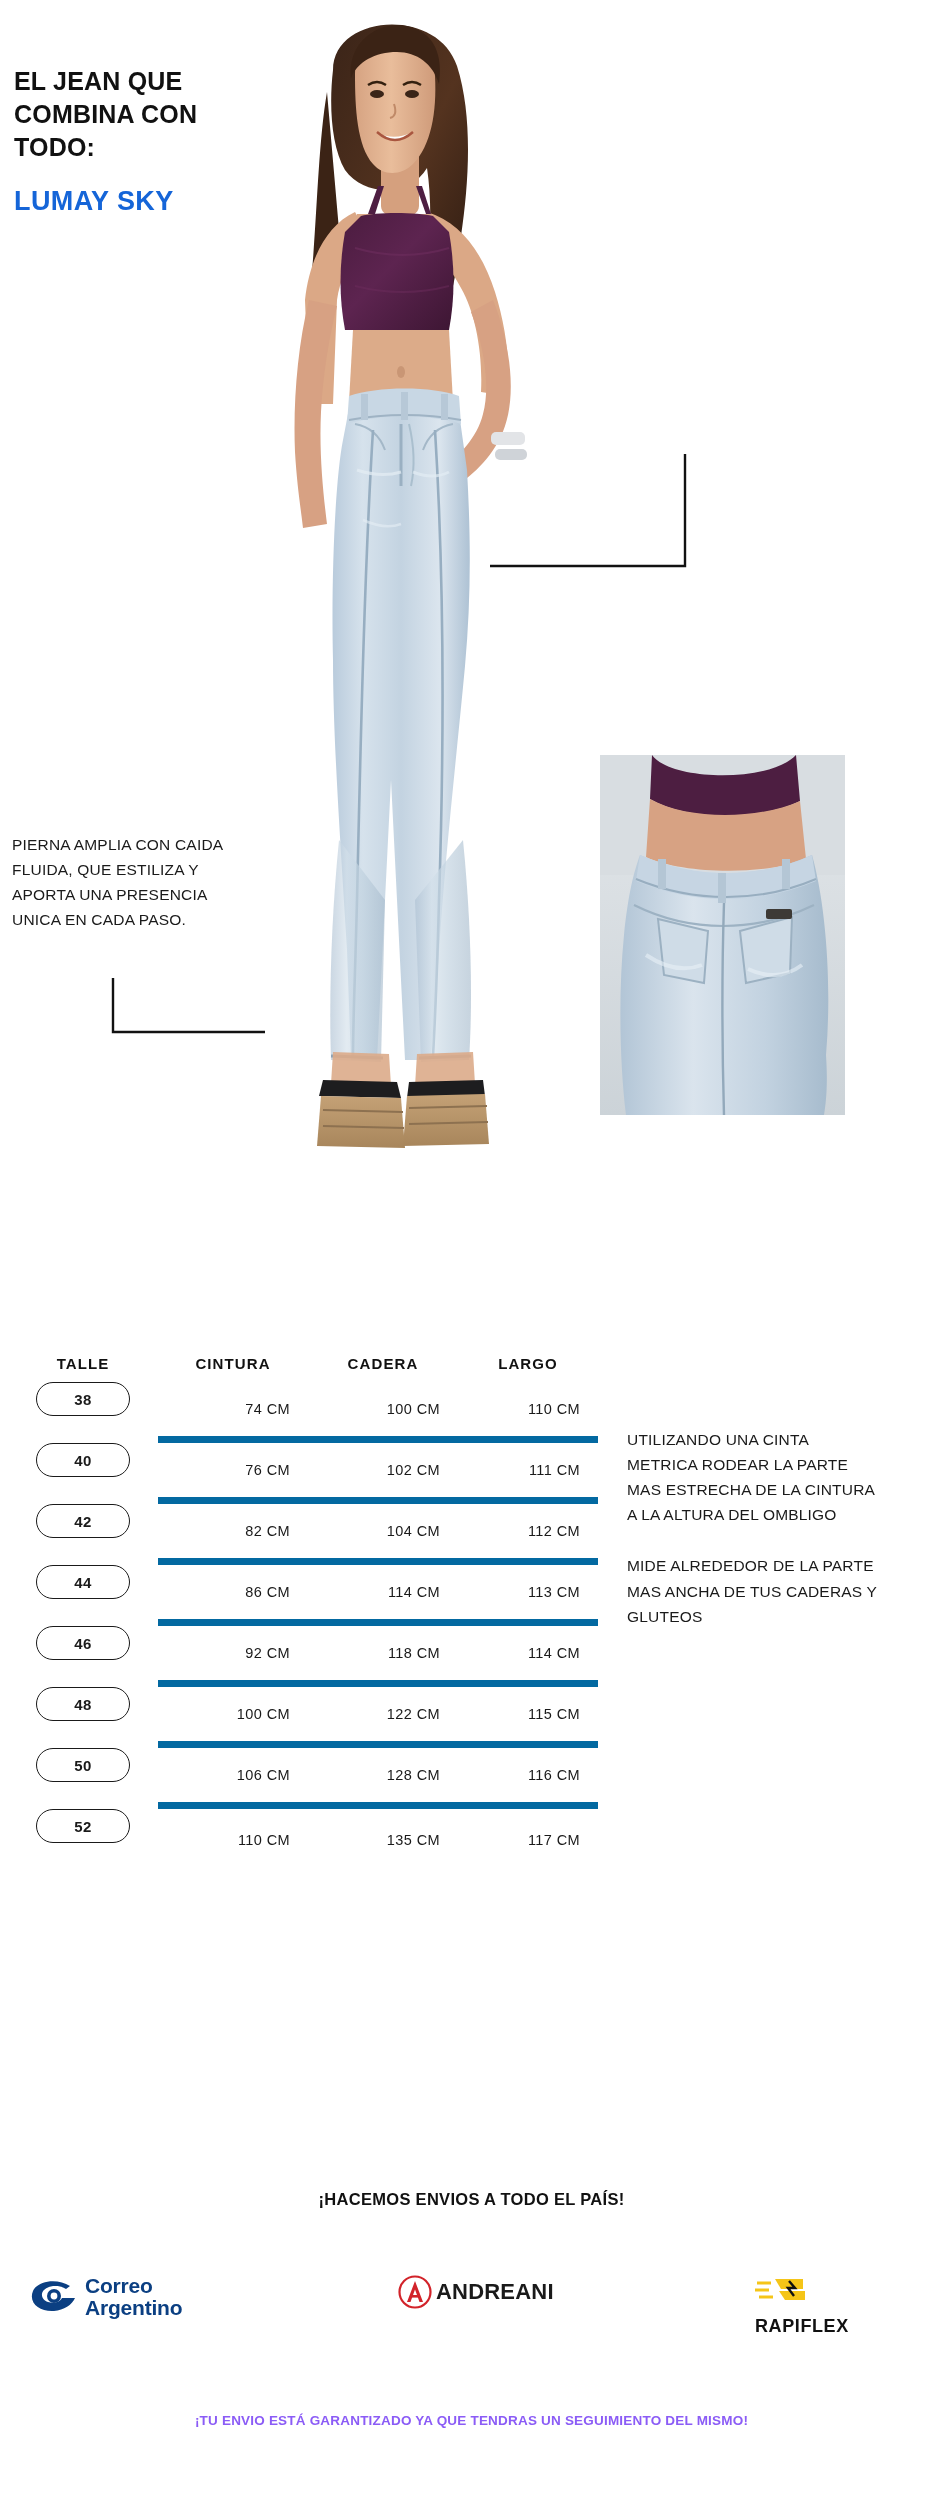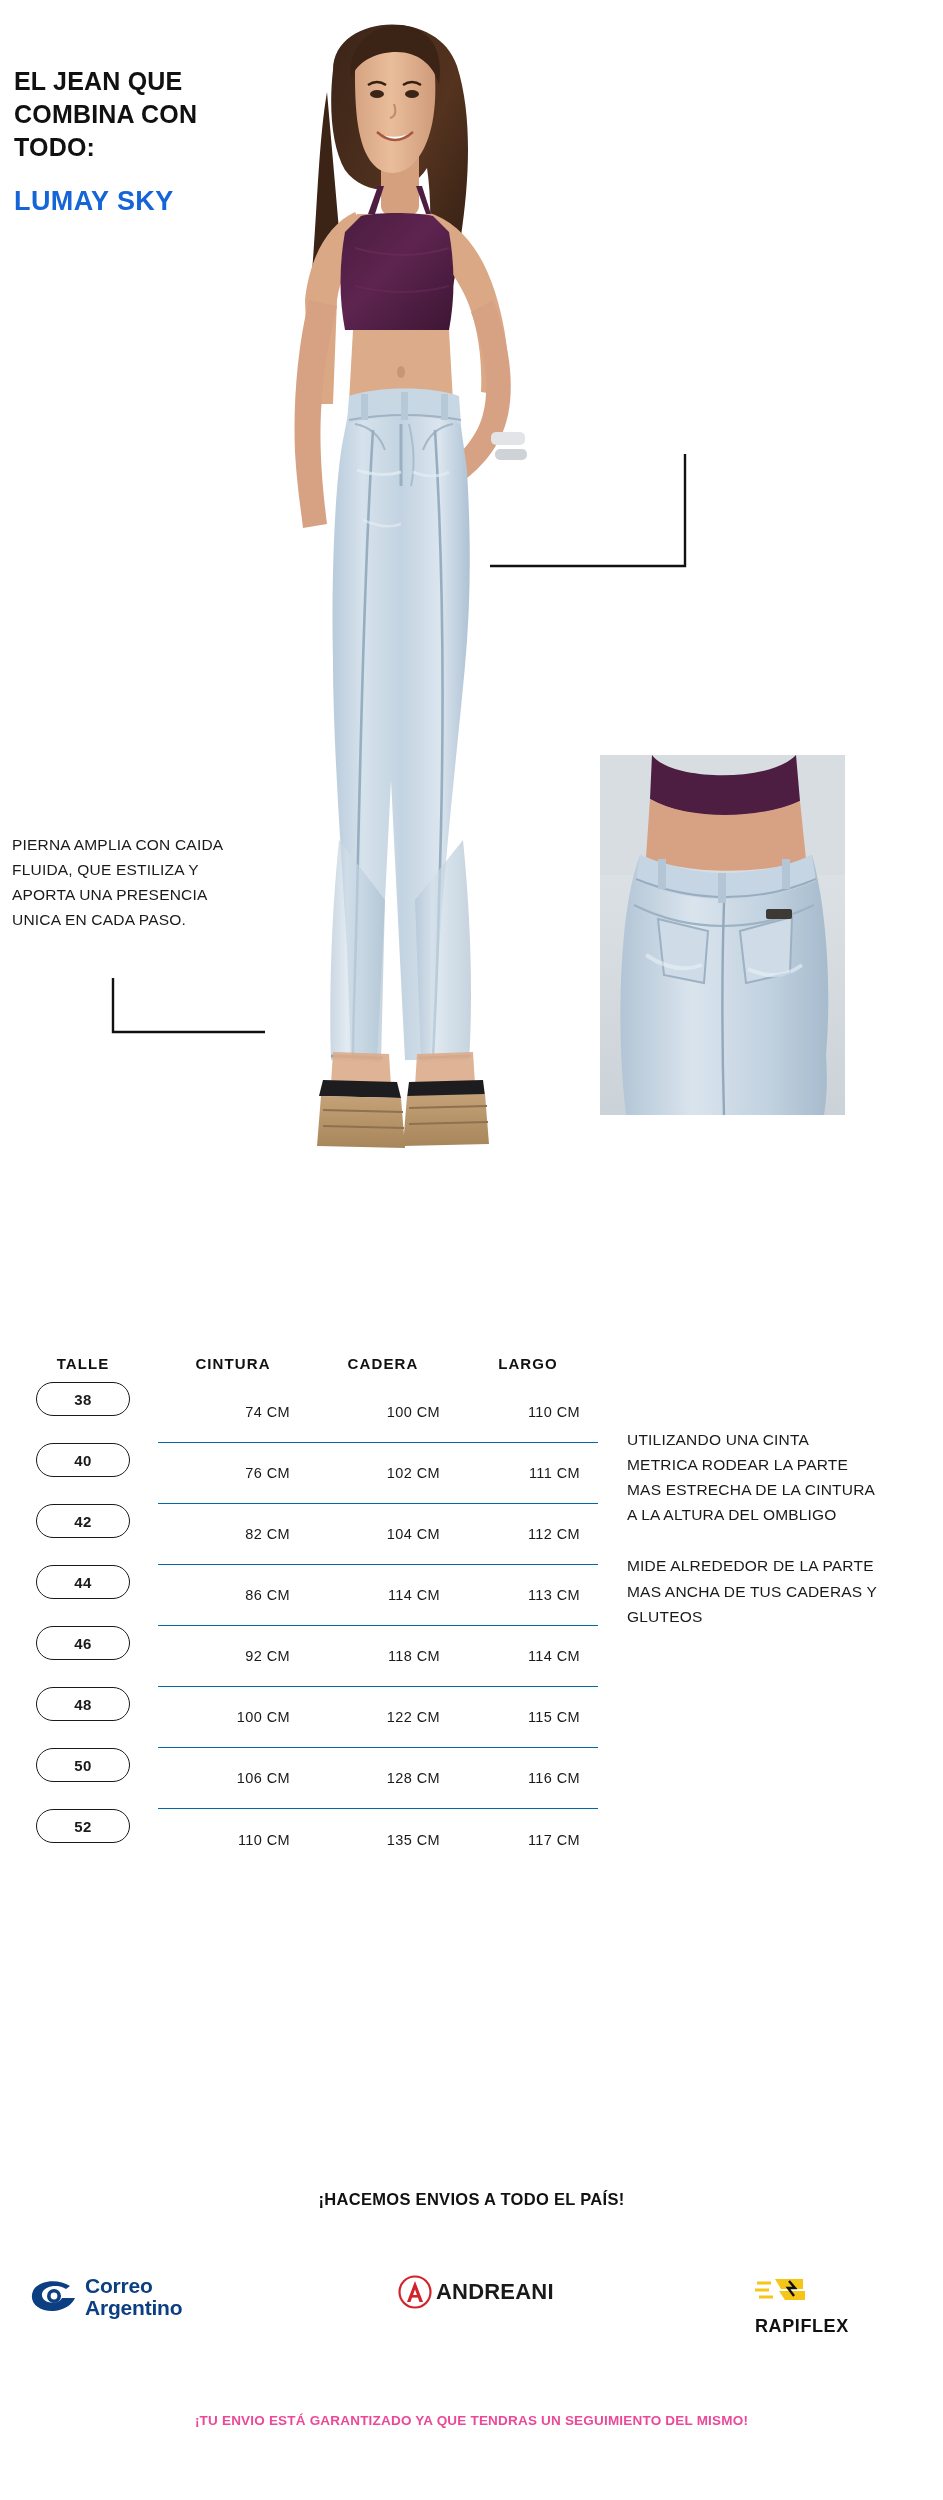--- a/index.html
+++ b/index.html
@@ -124,21 +124,21 @@
   }
   .cell {
     font-size: 14.5px;
     letter-spacing: 0.4px;
     text-align: right;
     padding-right: 18px;
     height: 61px;
     display: flex;
     align-items: center;
     justify-content: flex-end;
-    border-bottom: 1px solid #0369a1;
+    border-bottom: 7px solid #0369a1;
   }
   .cell.c1 { width: 150px; }
   .cell.c2 { width: 150px; }
   .cell.c3 { width: 140px; }
   .size-row:last-child .cell { border-bottom: none; }
 
   
   .notes {
     position: absolute;
     left: 627px;
@@ -222,21 +222,21 @@
   }
   .guarantee {
     position: absolute;
     left: 0;
     top: 2413px;
     width: 943px;
     text-align: center;
     font-size: 13.5px;
     font-weight: bold;
     letter-spacing: 0.2px;
-    color: #ec4899;
+    color: #8b5cf6;
   }
 </style>
 </head>
 <body>
 
 <section class="hero">
 
   <h1 class="hero-title">EL JEAN QUE COMBINA CON TODO:</h1>
   <div class="hero-subtitle">LUMAY SKY</div>
 

